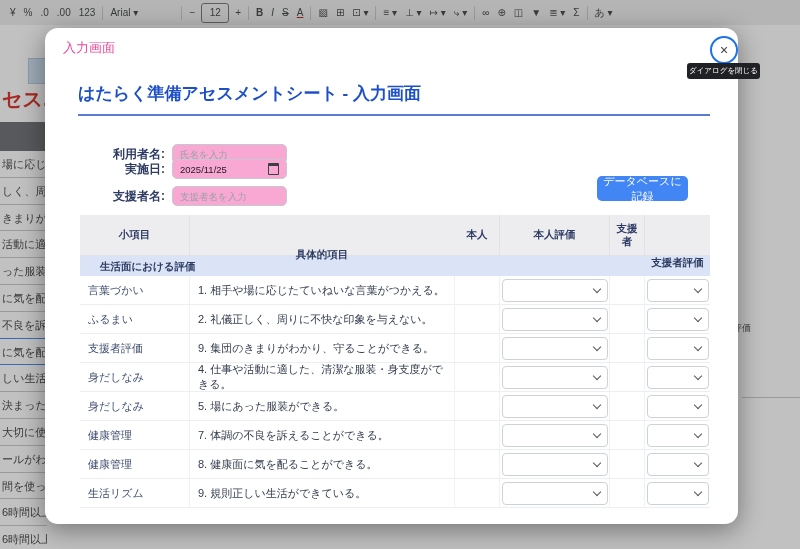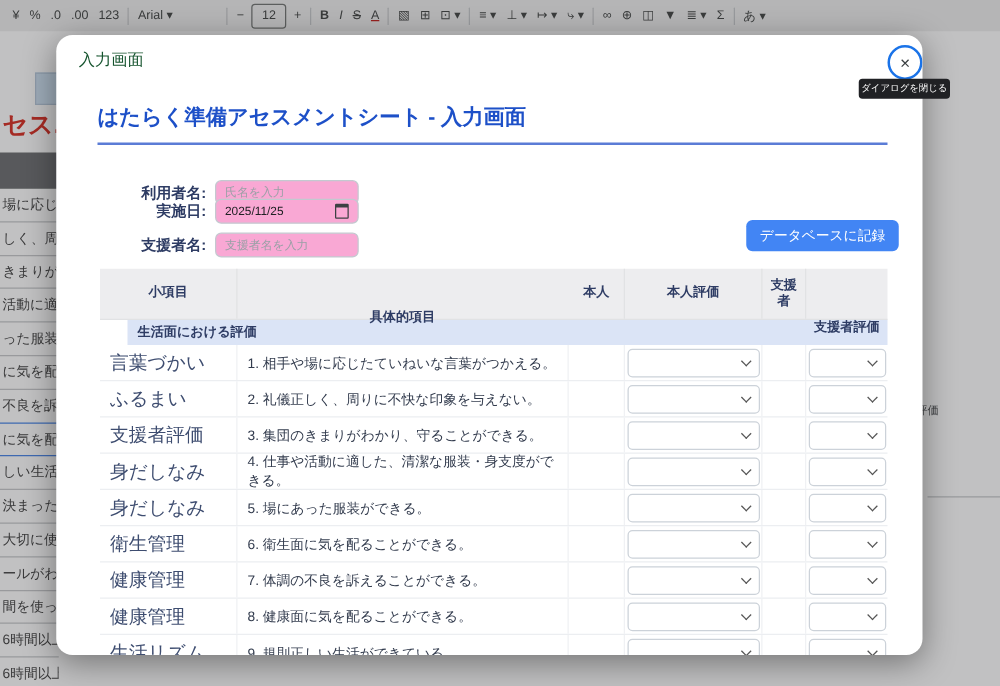--- a/index.html
+++ b/index.html
@@ -29,60 +29,60 @@
           white-space:nowrap;overflow:hidden;padding-left:2px;box-sizing:border-box;}
   .bg-row:nth-child(7),.bg-row:nth-child(8){border-bottom-color:#4a86e8;}
   .bg-right-text{position:absolute;left:733px;top:297px;font-size:9px;color:#46484a;white-space:nowrap;}
   .bg-right-line{position:absolute;left:742px;top:372px;width:58px;height:1px;background:#c8cacc;}
 
   .overlay{position:absolute;inset:0;background:rgba(32,33,36,0.28);z-index:5;}
 
   
   .dialog{position:absolute;left:45px;top:28px;width:693px;height:496px;background:#fff;
           border-radius:13px;box-shadow:0 6px 26px rgba(0,0,0,.40);z-index:10;overflow:hidden;}
-  .dlg-title{position:absolute;left:18px;top:11px;font-size:13px;color:#14532d;}
+  .dlg-title{position:absolute;left:18px;top:11px;font-size:13px;color:#ec4899;}
   .dlg-close{position:absolute;left:665px;top:8px;width:28px;height:28px;border-radius:50%;
              border:2px solid #1a73e8;background:#fff;color:#3c4043;font-size:14px;line-height:1;
              display:flex;align-items:center;justify-content:center;box-sizing:border-box;cursor:pointer;padding:0;}
   .tooltip{position:absolute;left:687px;top:63px;z-index:20;background:#202124;color:#fff;
            font-size:7.5px;padding:3px 2px;border-radius:3px;white-space:nowrap;}
 
   .heading{position:absolute;left:33px;top:54px;width:632px;font-size:17px;font-weight:bold;
            color:#1d50c8;padding-bottom:9px;border-bottom:2px solid #5b7cd6;box-sizing:border-box;}
 
   .f-label{position:absolute;left:20px;width:100px;text-align:right;font-size:12px;font-weight:bold;
            color:#2e3c64;line-height:20px;}
   .f-input{position:absolute;left:127px;width:115px;height:20px;border:1px solid #c4c9d0;border-radius:5px;
            box-sizing:border-box;font-size:9.5px;padding:0 7px;color:#202124;background:#f9a8d4;
            font-family:"Liberation Sans","DejaVu Sans",sans-serif;}
   .f-input::placeholder{color:#9aa0a6;}
   .date-box{display:flex;align-items:center;justify-content:space-between;}
   .cal-icon{width:9px;height:8px;border:1px solid #3c4043;border-top:3px solid #3c4043;border-radius:1px;}
   .r1{top:116px;} .r2{top:131px;} .r3{top:158px;}
 
-  .submit-btn{position:absolute;left:552px;top:148px;width:122px;height:25px;background:#4285f4;color:#fff;
+  .submit-btn{position:absolute;left:552px;top:148px;width:91px;height:25px;background:#4285f4;color:#fff;
               border:none;border-radius:5px;font-size:11px;display:flex;align-items:center;justify-content:center;
               cursor:pointer;font-family:"Liberation Sans","DejaVu Sans",sans-serif;}
 
   .table{position:absolute;left:35px;top:187px;width:630px;}
   .thead{display:flex;background:#ededef;height:40px;border-bottom:1px solid #e1e2e4;}
   .th{display:flex;align-items:center;justify-content:center;text-align:center;font-size:10.5px;
       font-weight:bold;color:#2e3c64;box-sizing:border-box;border-right:1px solid #e1e2e4;
       padding:0 4px;line-height:1.25;}
   .th:nth-child(1){width:110px;}
   .th:nth-child(2){width:265px;margin-top:40px;}
   .th:nth-child(3){width:45px;}
   .th:nth-child(4){width:110px;}
   .th:nth-child(5){width:35px;}
   .th:nth-child(6){width:65px;border-right:none;margin-top:48px;}
   .section-row{height:20px;background:#dbe4f6;font-size:10.5px;font-weight:bold;color:#2e3c64;
-               line-height:20px;padding-left:8px;box-sizing:border-box;margin-left:22px;}
+               line-height:20px;padding-left:20px;box-sizing:border-box;}
   .trow{display:flex;height:28px;border-bottom:1px solid #eceef1;align-items:center;}
   .cell{height:100%;box-sizing:border-box;border-right:1px solid #f0f1f4;display:flex;align-items:center;}
-  .cell:nth-child(1){width:110px;font-size:15px;color:#3e4d70;padding-left:8px;}
+  .cell:nth-child(1){width:110px;font-size:11px;color:#3e4d70;padding-left:8px;}
   .cell:nth-child(2){width:265px;font-size:11px;color:#333c4e;padding-left:8px;}
   .cell:nth-child(3){width:45px;}
   .cell:nth-child(4){width:110px;justify-content:center;}
   .cell:nth-child(5){width:35px;}
   .cell:nth-child(6){width:65px;border-right:none;justify-content:center;}
   .select{position:relative;width:104px;height:21px;border:1px solid #ccd2d9;border-radius:4px;background:#fff;cursor:pointer;}
   .select.sm{width:60px;}
   .chev{position:absolute;right:7px;top:6px;width:5px;height:5px;border-right:1.4px solid #555;
         border-bottom:1.4px solid #555;transform:rotate(45deg);}
 </style>
@@ -220,21 +220,21 @@
           </div>
           <div class="cell"></div>
           <div class="cell">
             <div class="select sm">
               <span class="chev"></span>
             </div>
           </div>
         </div>
           <div class="trow">
           <div class="cell">支援者評価</div>
-          <div class="cell">3. 集団のきまりがわかり、守ることができる。</div>
+          <div class="cell">9. 集団のきまりがわかり、守ることができる。</div>
           <div class="cell"></div>
           <div class="cell">
             <div class="select">
               <span class="chev"></span>
             </div>
           </div>
           <div class="cell"></div>
           <div class="cell">
             <div class="select sm">
               <span class="chev"></span>
@@ -267,36 +267,20 @@
             </div>
           </div>
           <div class="cell"></div>
           <div class="cell">
             <div class="select sm">
               <span class="chev"></span>
             </div>
           </div>
         </div>
           <div class="trow">
-          <div class="cell">衛生管理</div>
-          <div class="cell">6. 衛生面に気を配ることができる。</div>
-          <div class="cell"></div>
-          <div class="cell">
-            <div class="select">
-              <span class="chev"></span>
-            </div>
-          </div>
-          <div class="cell"></div>
-          <div class="cell">
-            <div class="select sm">
-              <span class="chev"></span>
-            </div>
-          </div>
-        </div>
-          <div class="trow">
           <div class="cell">健康管理</div>
           <div class="cell">7. 体調の不良を訴えることができる。</div>
           <div class="cell"></div>
           <div class="cell">
             <div class="select">
               <span class="chev"></span>
             </div>
           </div>
           <div class="cell"></div>
           <div class="cell">

